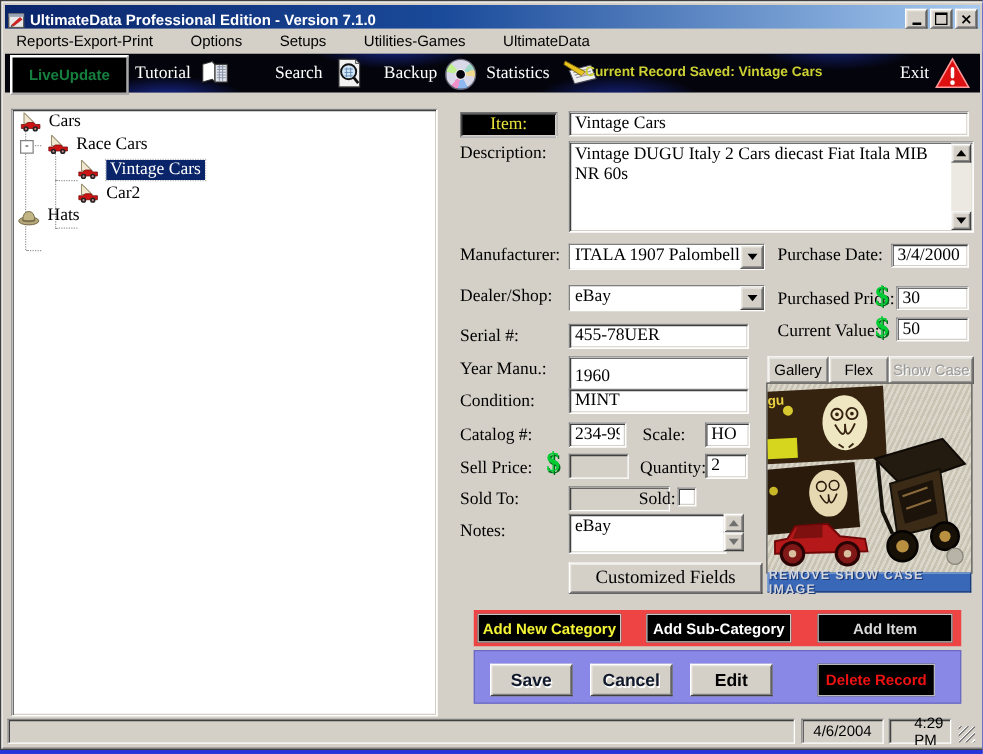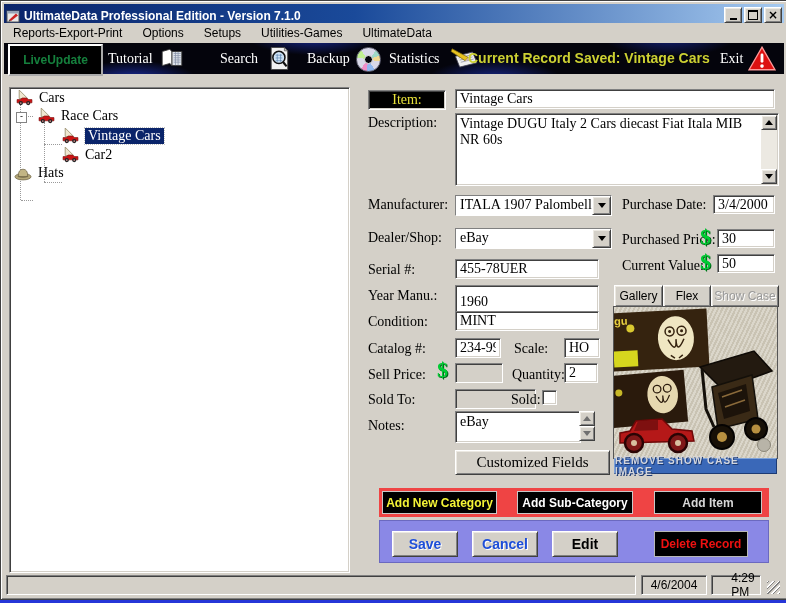--- a/index.html
+++ b/index.html
@@ -10,33 +10,33 @@
   .raised{border:1px solid;border-color:#ffffff #404040 #404040 #ffffff;box-shadow:inset 1px 1px 0 #ece9e2, inset -1px -1px 0 #808080;background:#d4d0c8;}
   .sunken{border:1px solid;border-color:#808080 #ffffff #ffffff #808080;box-shadow:inset 1px 1px 0 #404040, inset -1px -1px 0 #d4d0c8;}
   .titlebar{left:3px;top:3px;width:780px;height:19px;background:linear-gradient(90deg,#0a246a 0%,#1a4a9a 45%,#a6caf0 100%);
     display:flex;align-items:flex-end;padding:0 2px;box-sizing:border-box;}
   .title-text{color:#fff;font-weight:bold;font-size:12px;margin-left:4px;white-space:nowrap;}
   .winbtns{margin-left:auto;display:flex;gap:2px;}
   .winbtn{width:16px;height:14px;font-size:9px;display:flex;align-items:center;justify-content:center;color:#000;}
   .minglyph{width:7px;height:2px;background:#000;margin-top:7px;}
   .maxglyph{width:8px;height:7px;border:1px solid #000;border-top:2px solid #000;}
   .closeglyph{font-size:12px;font-weight:bold;line-height:10px;font-family:"DejaVu Sans",sans-serif;}
-  .menubar{left:3px;top:22px;width:780px;height:19px;background:#d4d0c8;display:flex;align-items:center;gap:6px;padding-left:2px;}
+  .menubar{left:3px;top:22px;width:780px;height:19px;background:#d4d0c8;display:flex;align-items:center;gap:16px;padding-left:2px;}
   .menu-item{font-size:12px;color:#000;padding:2px 7px;cursor:default;}
   .toolbar{left:3px;top:42px;width:780px;height:31px;
     background:
       radial-gradient(ellipse 90px 26px at 130px 36px, rgba(40,70,255,.6), transparent 70%),
       radial-gradient(ellipse 95px 26px at 310px -6px, rgba(40,70,255,.55), transparent 70%),
       radial-gradient(ellipse 95px 28px at 490px 36px, rgba(40,70,255,.5), transparent 70%),
       radial-gradient(ellipse 95px 28px at 665px -6px, rgba(40,70,255,.45), transparent 70%),
       #04040c;}
   .liveupdate{left:4px;top:1px;width:91px;height:28px;background:#000;border:2px outset #fff;
     color:#15803d;font-weight:bold;font-size:12px;display:flex;align-items:center;justify-content:center;}
   .tbtext{color:#fff;font-family:"Liberation Serif",serif;font-size:14px;line-height:31px;}
-  .status-msg{color:#ccd032;font-weight:bold;font-size:14px;line-height:31px;}
+  .status-msg{color:#ccd032;font-weight:bold;font-size:11px;line-height:31px;}
   .treepanel{left:8px;top:86px;width:339px;height:484px;background:#fff;}
   .treelabel{font-family:"Liberation Serif",serif;font-size:14px;color:#000;white-space:nowrap;}
   .treelabel.selected{background:#0a246a;color:#fff;padding:0 3px;outline:1px dotted #c0c0c0;}
   .expander{width:9px;height:9px;background:#fff;border:1px solid #848484;font-size:9px;line-height:7px;text-align:center;color:#000;}
   .dotline-v{border-left:1px dotted #9a9a9a;width:0;}
   .dotline-h{border-top:1px dotted #9a9a9a;height:0;}
   .flabel{font-family:"Liberation Serif",serif;font-size:14px;color:#000;white-space:nowrap;}
   .field{position:absolute;background:#fff;font-family:"Liberation Serif",serif;font-size:14px;color:#000;
     border:1px solid;border-color:#808080 #fff #fff #808080;box-shadow:inset 1px 1px 0 #404040, inset -1px -1px 0 #d4d0c8;
     padding:1px 4px;box-sizing:border-box;outline:none;}
@@ -50,21 +50,21 @@
     display:flex;align-items:center;justify-content:center;}
   .dollar{color:#00cc33;font-family:"Liberation Serif",serif;font-weight:bold;font-size:22px;text-shadow:1px 1px 0 #006618;line-height:20px;}
   .btn{background:#d4d0c8;display:flex;align-items:center;justify-content:center;font-size:13px;color:#000;}
   .tabbtn{font-size:12px;}
   .tabbtn.off{color:#9a9a9a;text-shadow:1px 1px 0 #fff;}
   .blackbar{background:#ef4444;}
   .addbtn{background:#000;border:1px solid #c8c8c8;box-shadow:0 0 0 1px #000 inset;display:flex;align-items:center;justify-content:center;
     font-size:12px;font-weight:bold;}
   .purplebar{background:#8a88e6;border:1px solid #6b69c0;}
   .actbtn{font-weight:bold;font-size:14px;}
-  .actbtn.off{color:#1d4ed8;text-shadow:1px 1px 0 #fff;text-align:right;}
+  .actbtn.off{color:#0f172a;text-shadow:1px 1px 0 #fff;text-align:right;}
   .delbtn{background:#000;border:1px solid #b8b8b8;color:#ee1111;font-weight:bold;font-size:12px;display:flex;align-items:center;justify-content:center;}
   .photo{background:
       repeating-linear-gradient(115deg, rgba(255,255,255,.25) 0 2px, rgba(0,0,0,0.03) 2px 4px),
       #cfc9b9;border:1px solid #555;overflow:hidden;}
   .removebar{background:#3a68b8;border:1px solid;border-color:#7ea2d8 #1c3a74 #1c3a74 #7ea2d8;
     color:#d4d6dc;font-size:10px;font-weight:bold;letter-spacing:1px;display:flex;align-items:center;justify-content:center;
     text-shadow:1px 1px 0 #1c3a74;}
   .vscroll{position:absolute;right:1px;top:1px;bottom:1px;width:16px;background:#ece9e2;display:flex;flex-direction:column;justify-content:space-between;}
   .sbtn{width:16px;height:15px;box-sizing:border-box;display:flex;align-items:center;justify-content:center;background:#d4d0c8;}
   .statusbar .pane{background:#d4d0c8;font-size:12px;color:#000;display:flex;align-items:center;padding:0 6px;box-sizing:border-box;}

